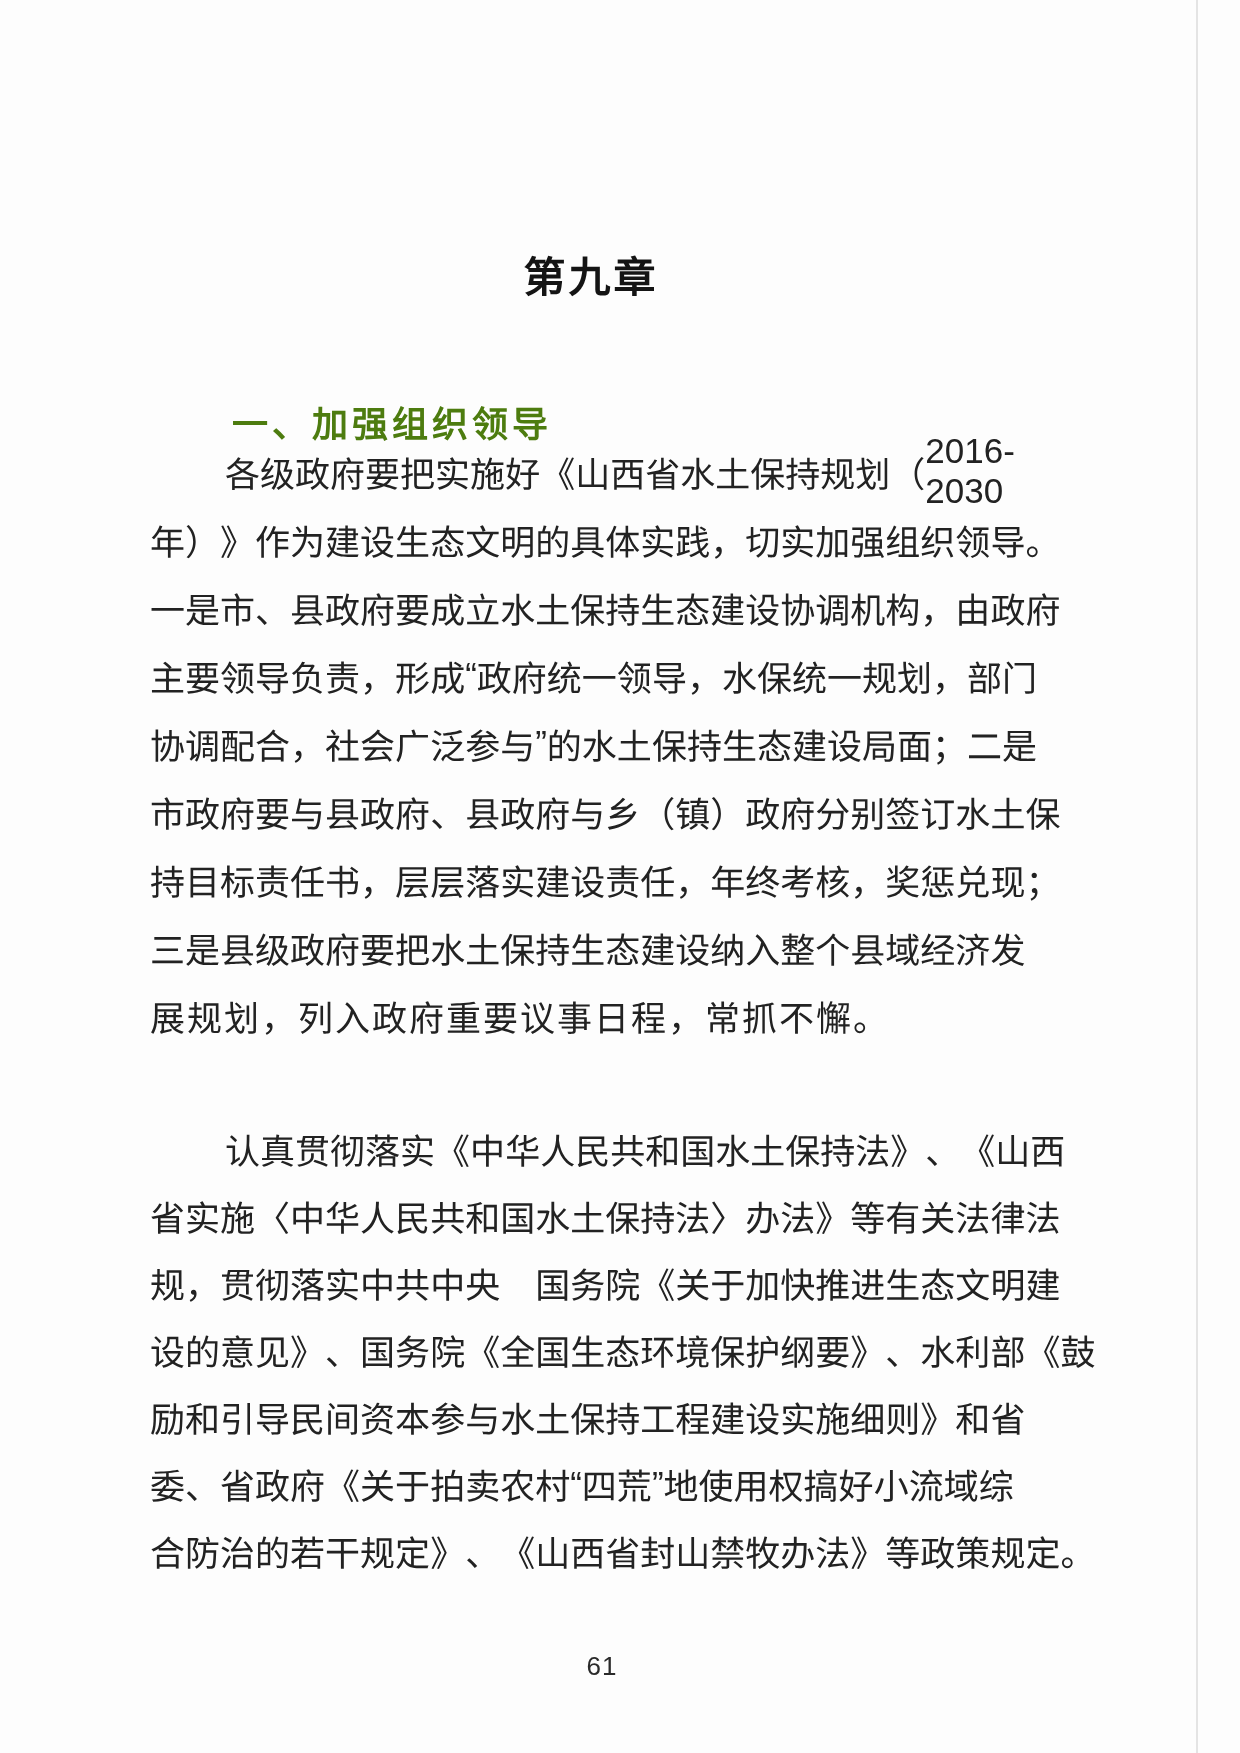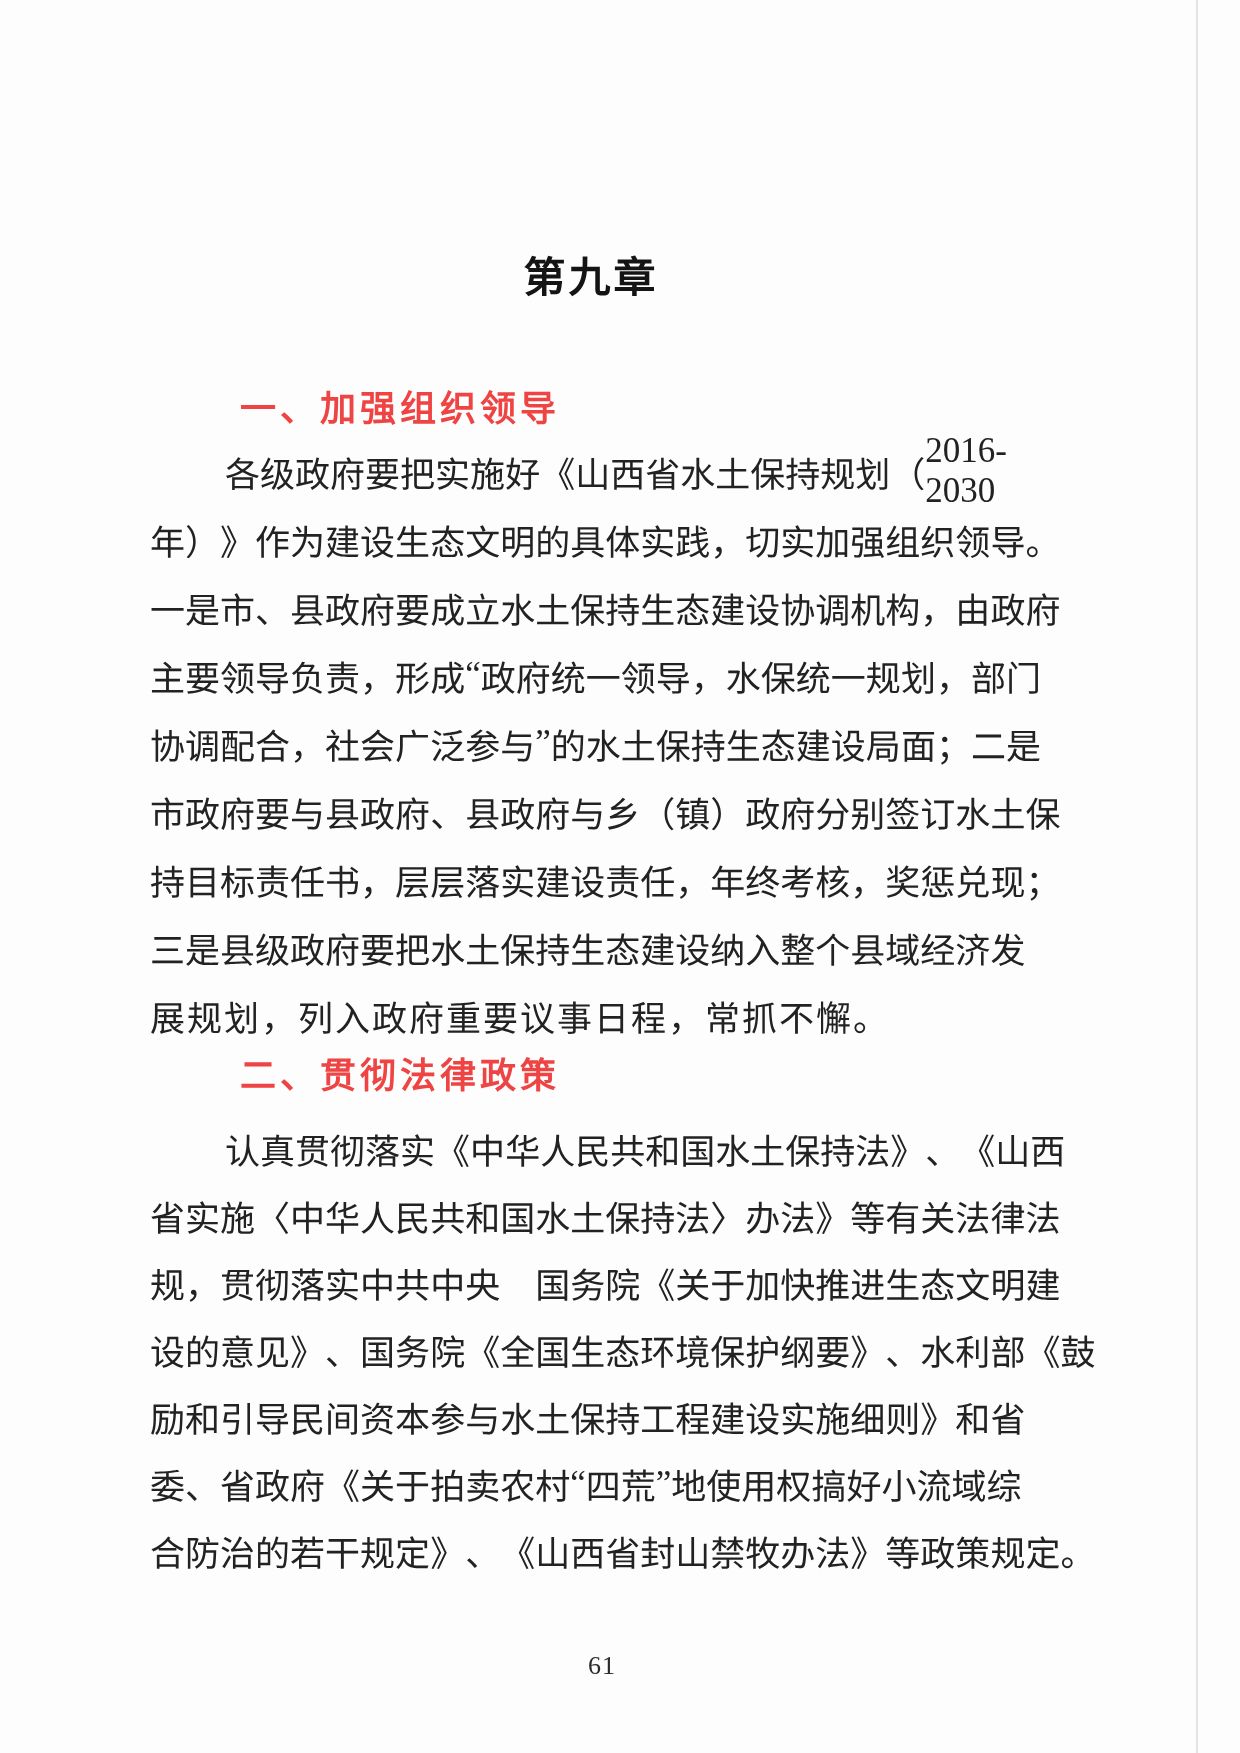--- a/index.html
+++ b/index.html
@@ -1,40 +1,41 @@
 <!DOCTYPE html>
 <html lang="zh-CN"><head>
 <meta charset="utf-8">
 <style>
   html,body{margin:0;padding:0;background:#ffffff;}
   .page{
     position:relative;
     width:1240px;height:1753px;
     background:#fdfdfd;
     overflow:hidden;
-    font-family:Liberation Serif, serif;
+    font-family:Liberation Sans, sans-serif;
     color:#222222;
   }
   .artifact{
     position:absolute;top:0;left:1196px;width:2px;height:100%;
     background:#e4e4e4;
   }
   .title{
     position:absolute;top:243px;left:0;right:0;
     display:flex;justify-content:center;gap:58px;
     transform:translateX(-29px);
     font-size:42px;font-weight:bold;letter-spacing:3px;
     color:#141414;
     white-space:nowrap;
   }
   .sec-heading{
-    position:absolute;left:240px;
+    position:absolute;left:232px;
     font-size:36px;line-height:42px;font-weight:bold;
-    letter-spacing:4px;color:#ef4444;
+    letter-spacing:4px;color:#4d7c0f;
     white-space:nowrap;
+    margin-top:16px;
   }
   .h1{top:388px;}
   .h2{top:1055px;}
   .para{
     position:absolute;left:150px;width:858px;
     font-size:35px;
   }
   .p1{top:437px;}
   .p2{top:1115px;}
   .ln{
@@ -280,21 +281,20 @@
         <span>个</span>
         <span>县</span>
         <span>域</span>
         <span>经</span>
         <span>济</span>
         <span>发</span>
       </div>
     <div class="ln plain">展规划，列入政府重要议事日程，常抓不懈。</div>
   </div>
 
-  <div class="sec-heading h2">二、贯彻法律政策</div>
 
   <div class="para p2">
     <div class="ln j ind">
         <span>认</span>
         <span>真</span>
         <span>贯</span>
         <span>彻</span>
         <span>落</span>
         <span>实</span>
         <span>《</span>

